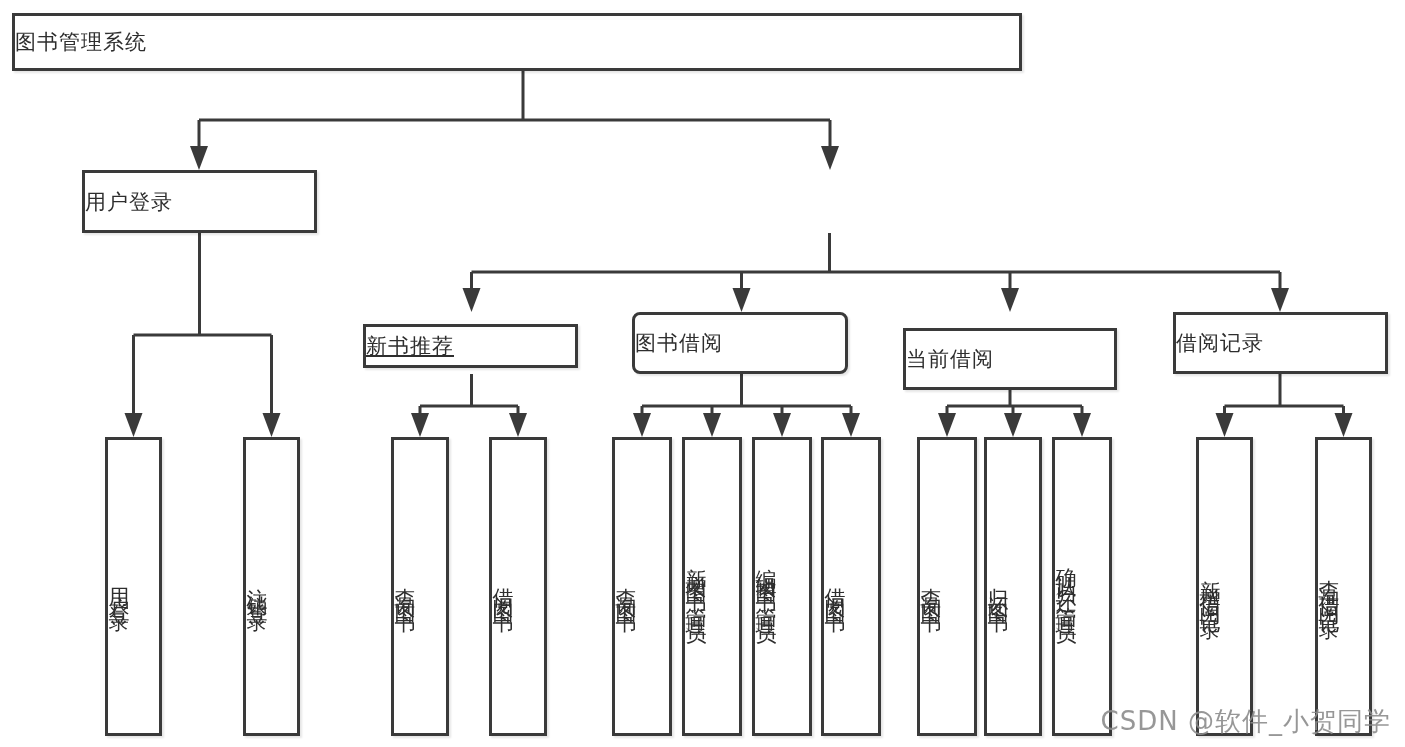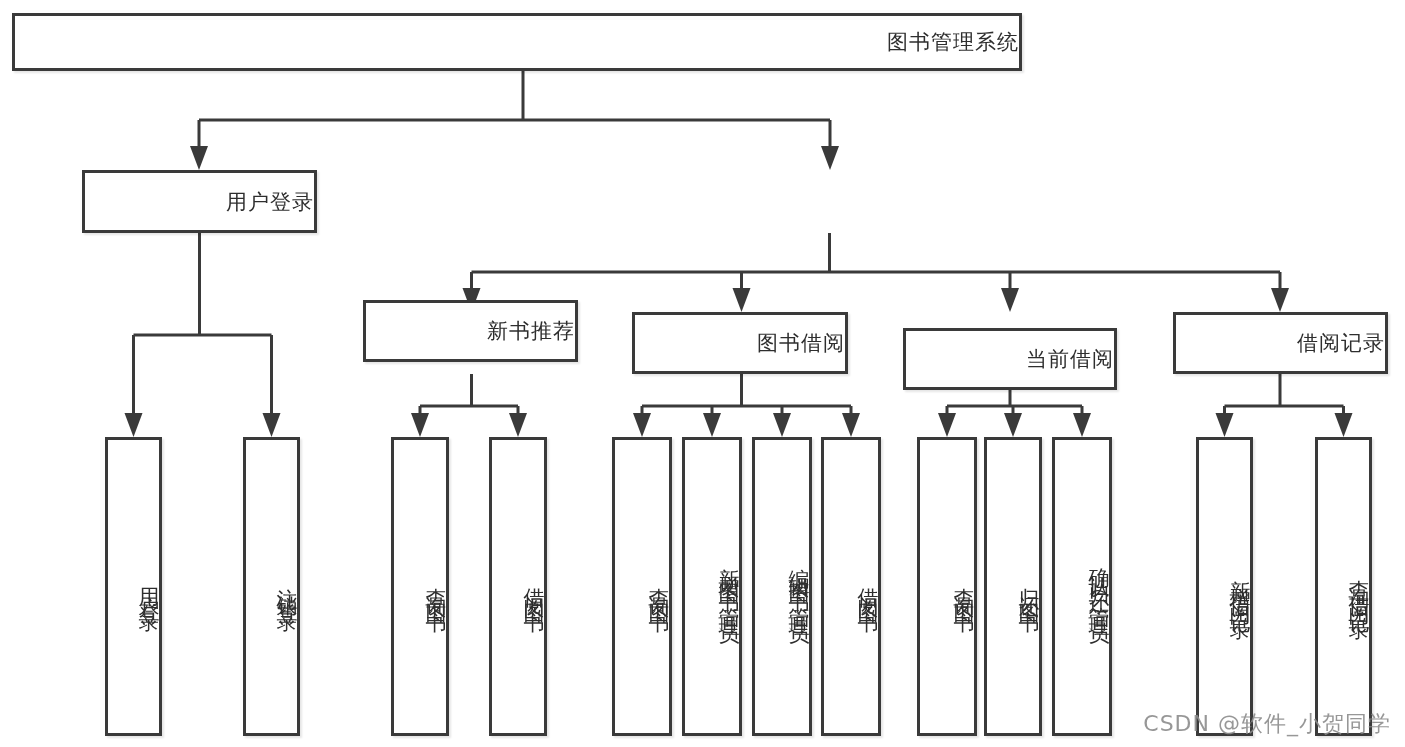--- a/index.html
+++ b/index.html
@@ -17,21 +17,21 @@
     width: 1405px; height: 747px;
     pointer-events: none;
   }
   .box {
     position: absolute;
     box-sizing: border-box;
     background: #ffffff;
     border: 3px solid #3a3a3a;
     display: flex;
     align-items: center;
-    justify-content: flex-end;
+    justify-content: flex-start;
     color: #2e2e2e;
     font-size: 21px;
     letter-spacing: 1px;
     box-shadow: 2px 2px 2px rgba(0,0,0,0.10);
     z-index: 2;
   }
   .leaf {
     top: 437px;
     height: 299px;
   }
@@ -42,43 +42,43 @@
     line-height: 1;
     letter-spacing: 8px;
     color: #2e2e2e;
     white-space: nowrap;
   }
   
   #n-root   { left: 12px;   top: 13px;  width: 1010px; height: 58px; }
   #n-login  { left: 82px;   top: 170px; width: 235px;  height: 63px; }
   #n-mgmt   { left: 712px;  top: 170px; width: 235px;  height: 63px; }
   
-  #n-rec    { left: 363px;  top: 300px; width: 215px;  height: 62px; }
-  #n-borrow { left: 632px;  top: 312px; width: 216px;  height: 62px; }
+  #n-rec    { left: 363px;  top: 324px; width: 215px;  height: 44px; text-decoration: underline; }
+  #n-borrow { left: 632px;  top: 312px; width: 216px;  height: 62px; border-radius: 8px; }
   #n-cur    { left: 903px;  top: 312px; width: 214px;  height: 62px; margin-top: 16px; }
   #n-rcd    { left: 1173px; top: 312px; width: 215px;  height: 62px; }
   
   #l-u1 { left: 105px;  width: 57px; }
   #l-u2 { left: 243px;  width: 57px; }
   #l-r1 { left: 391px;  width: 58px; }
   #l-r2 { left: 489px;  width: 58px; }
   #l-b1 { left: 612px;  width: 60px; }
   #l-b2 { left: 682px;  width: 60px; }
   #l-b3 { left: 752px;  width: 60px; }
   #l-b4 { left: 821px;  width: 60px; }
   #l-c1 { left: 917px;  width: 60px; }
   #l-c2 { left: 984px;  width: 58px; }
   #l-c3 { left: 1052px; width: 60px; }
   #l-d1 { left: 1196px; width: 57px; }
   #l-d2 { left: 1315px; width: 57px; }
   .watermark {
     position: absolute;
     right: 14px;
     bottom: 8px;
-    font-size: 22px;
+    font-size: 26px;
     color: rgba(140, 140, 140, 0.9);
     letter-spacing: 1px;
     z-index: 5;
   }
 </style>
 </head>
 <body>
 
 <div class="canvas">
 

